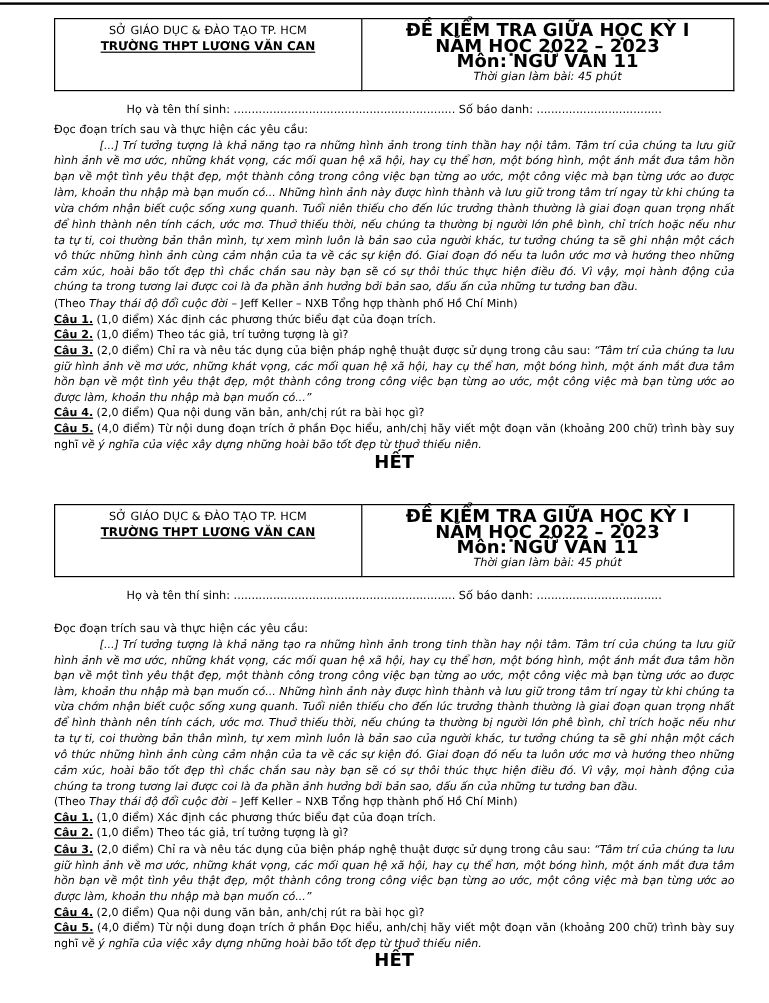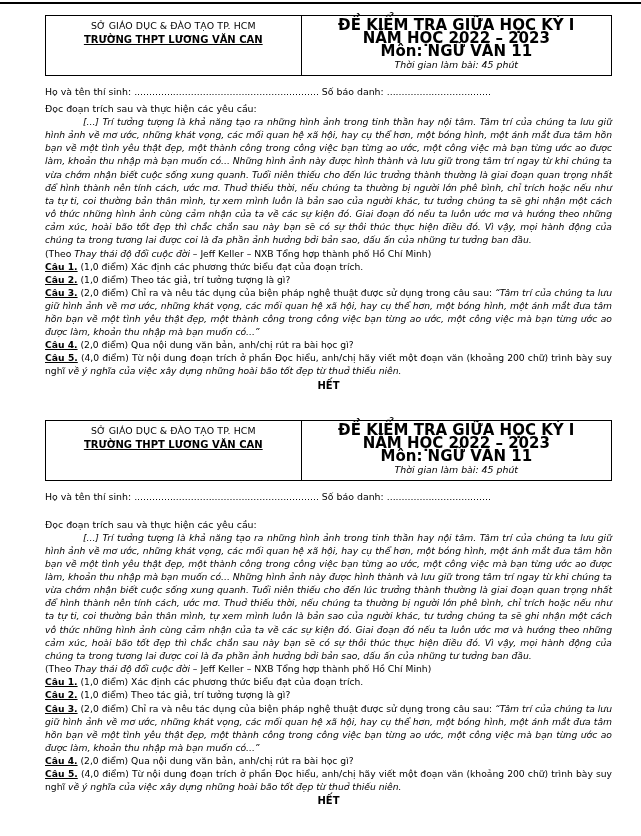--- a/index.html
+++ b/index.html
@@ -35,21 +35,21 @@
     padding:3px 4px 4px 4px;
   }
   td.issuer-cell{width:45%;padding-bottom:18px;}
   td.exam-info-cell{width:55%;}
   .dept{font-size:9.4px;letter-spacing:.1px;}
   .school{font-size:10px;font-weight:bold;text-decoration:underline;margin-top:1px;}
   .exam-title,.school-year,.subject{font-size:15px;font-weight:bold;line-height:13px;}
   .duration{font-size:9.4px;font-style:italic;line-height:13px;}
 
   .student-line{
-    margin-top:9px;font-size:9.4px;white-space:nowrap;
+    text-align:center;margin-top:9px;font-size:9.4px;white-space:nowrap;
   }
   .instruction{
     font-weight:normal;margin-top:4px;font-size:9.4px;
   }
   .exam-copy.second .instruction{margin-top:15px;}
   .passage{
     font-style:italic;
     text-align:justify;
     text-indent:38px;
     margin-top:0;
@@ -59,21 +59,21 @@
     margin-top:0.5px;
   }
   .attribution .work-title{font-style:italic;}
   .question{
     text-align:justify;
   }
   .q-label{font-weight:bold;text-decoration:underline;}
   .q-points{}
   .q-quote{font-style:italic;}
   .end-marker{
-    text-align:center;font-weight:bold;margin-top:1px;font-size:10px;
+    text-align:center;font-weight:bold;margin-top:1px;font-size:15px;
   }
 </style>
 </head>
 <body>
 
 <div class="page">
   <div class="top-rule"></div>
   <div class="content">
 
     <div class="exam-copy">

